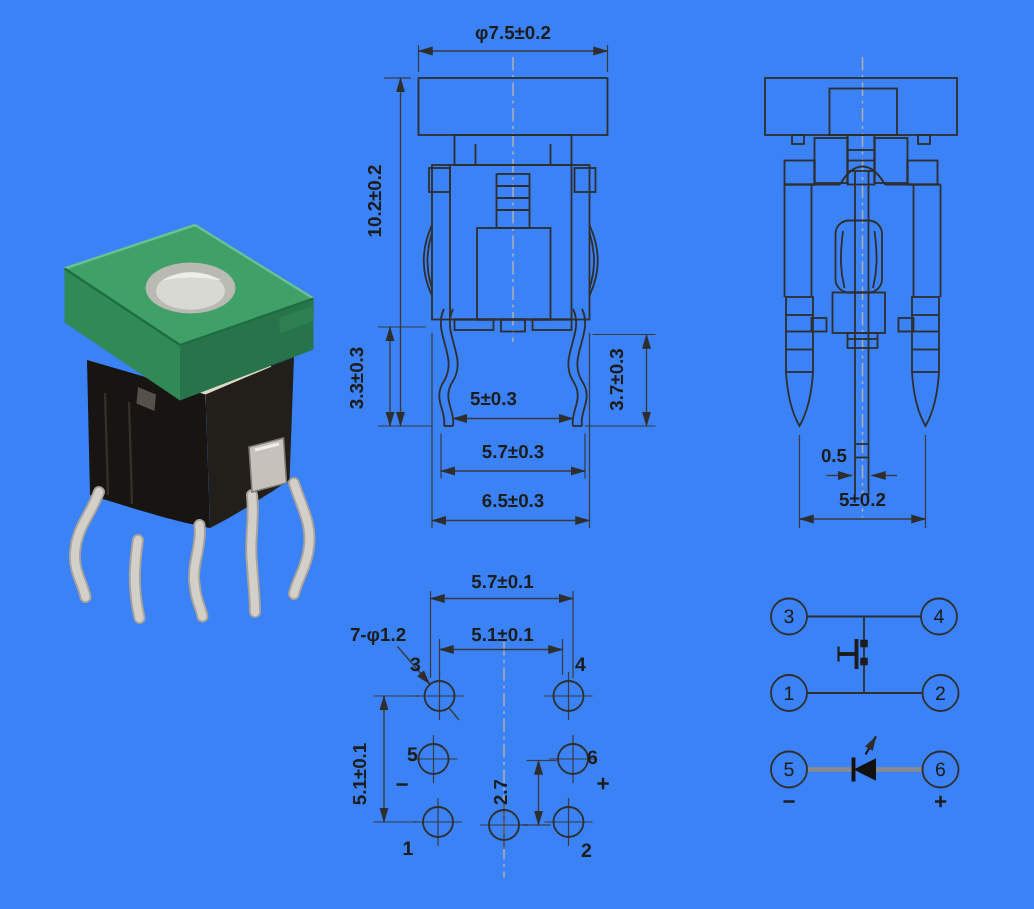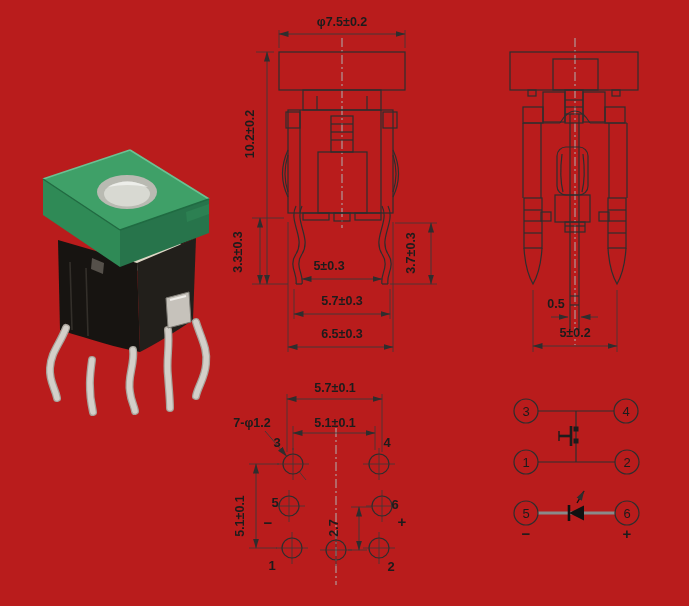--- a/index.html
+++ b/index.html
@@ -1,16 +1,16 @@
 <!DOCTYPE html>
 <html><head>
 <meta charset="utf-8">
 <style>
   html,body{margin:0;padding:0;background:#fff;}
-  .canvas{position:relative;width:689px;height:606px;background:#b91c1c;overflow:hidden;
+  .canvas{position:relative;width:689px;height:606px;background:#3b82f6;overflow:hidden;
           font-family:"Liberation Sans", sans-serif;}
   svg{position:absolute;left:0;top:0;}
   svg text{font-family:"Liberation Sans", sans-serif;fill:#1c1c1c;}
   .dim{font-size:12.5px;font-weight:bold;letter-spacing:0px;}
   .pinlbl{font-size:13px;font-weight:bold;}
   .schlbl{font-size:13px;font-weight:normal;}
   .sign{font-size:15px;font-weight:bold;}
   .outline{stroke:#2e2e2e;stroke-width:1.2;fill:none;}
   .thin{stroke:#3a3a3a;stroke-width:0.8;fill:none;}
   .dimline{stroke:#3a3a3a;stroke-width:0.9;fill:none;}

